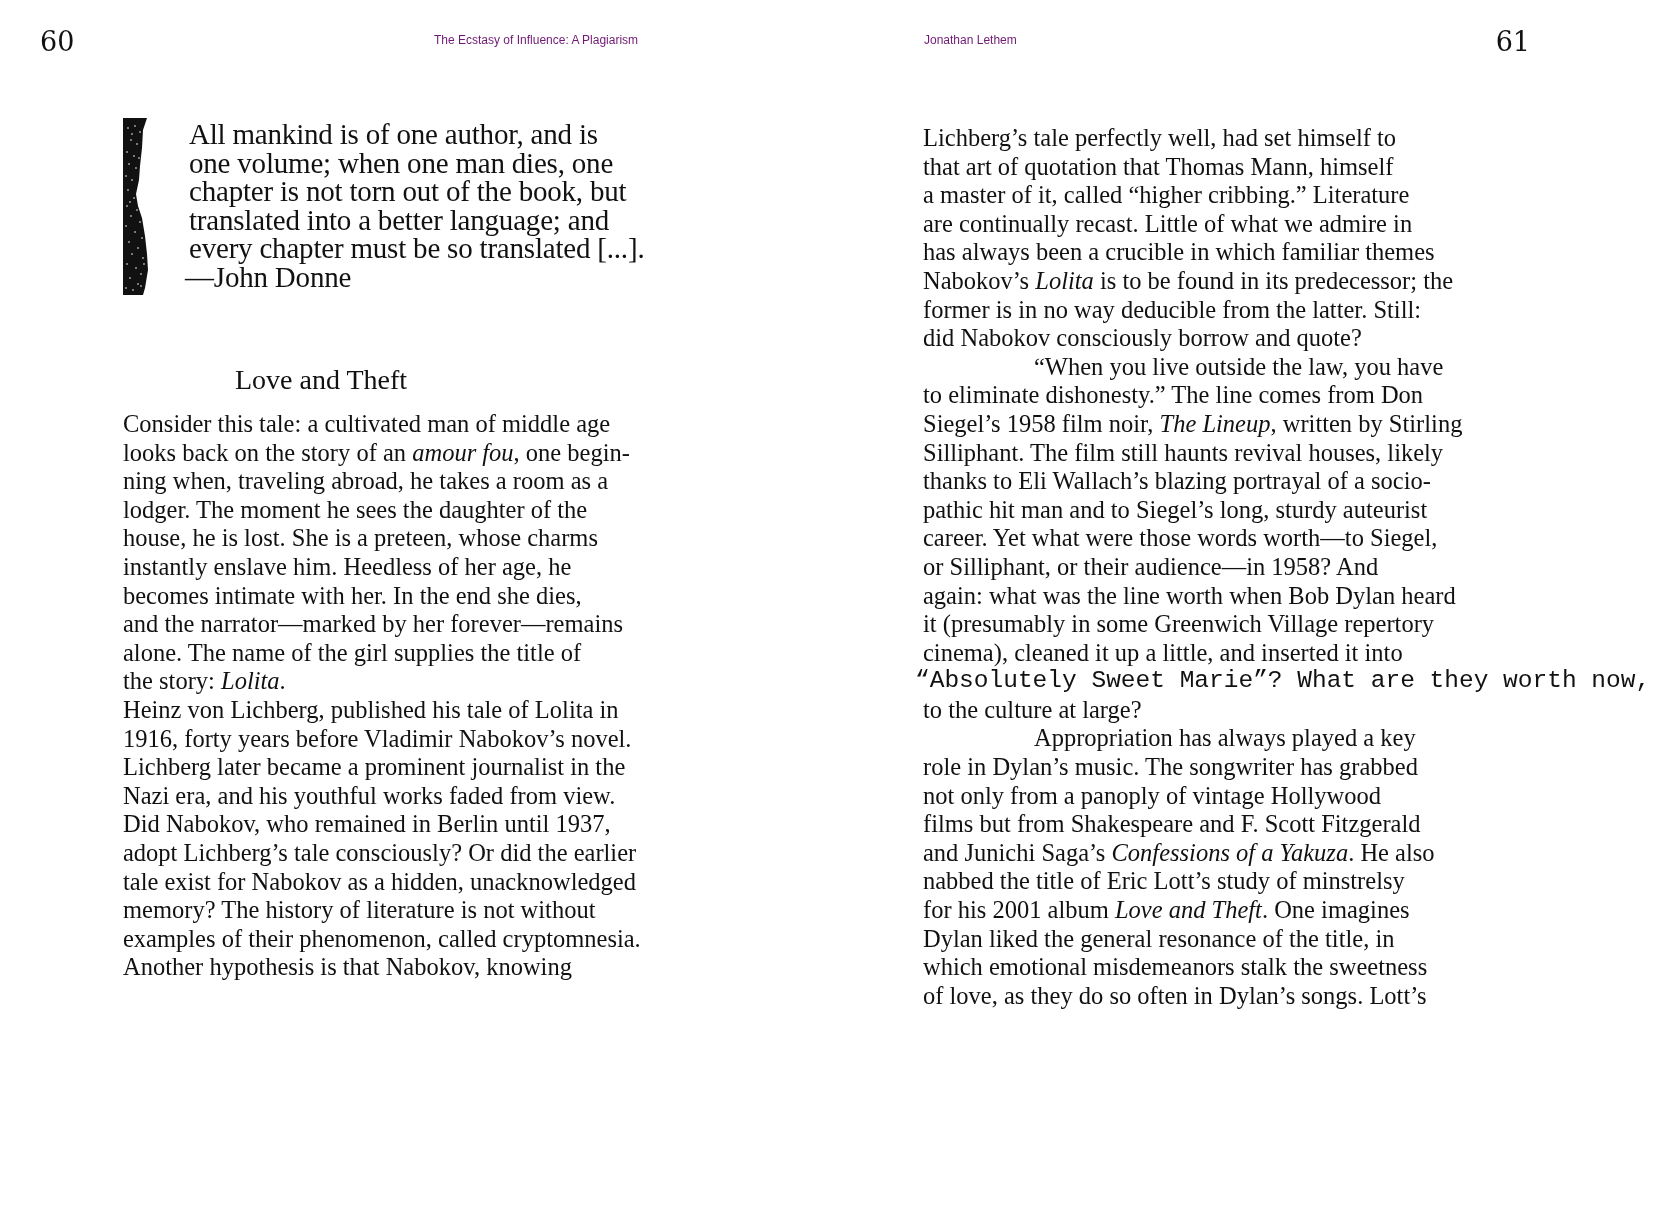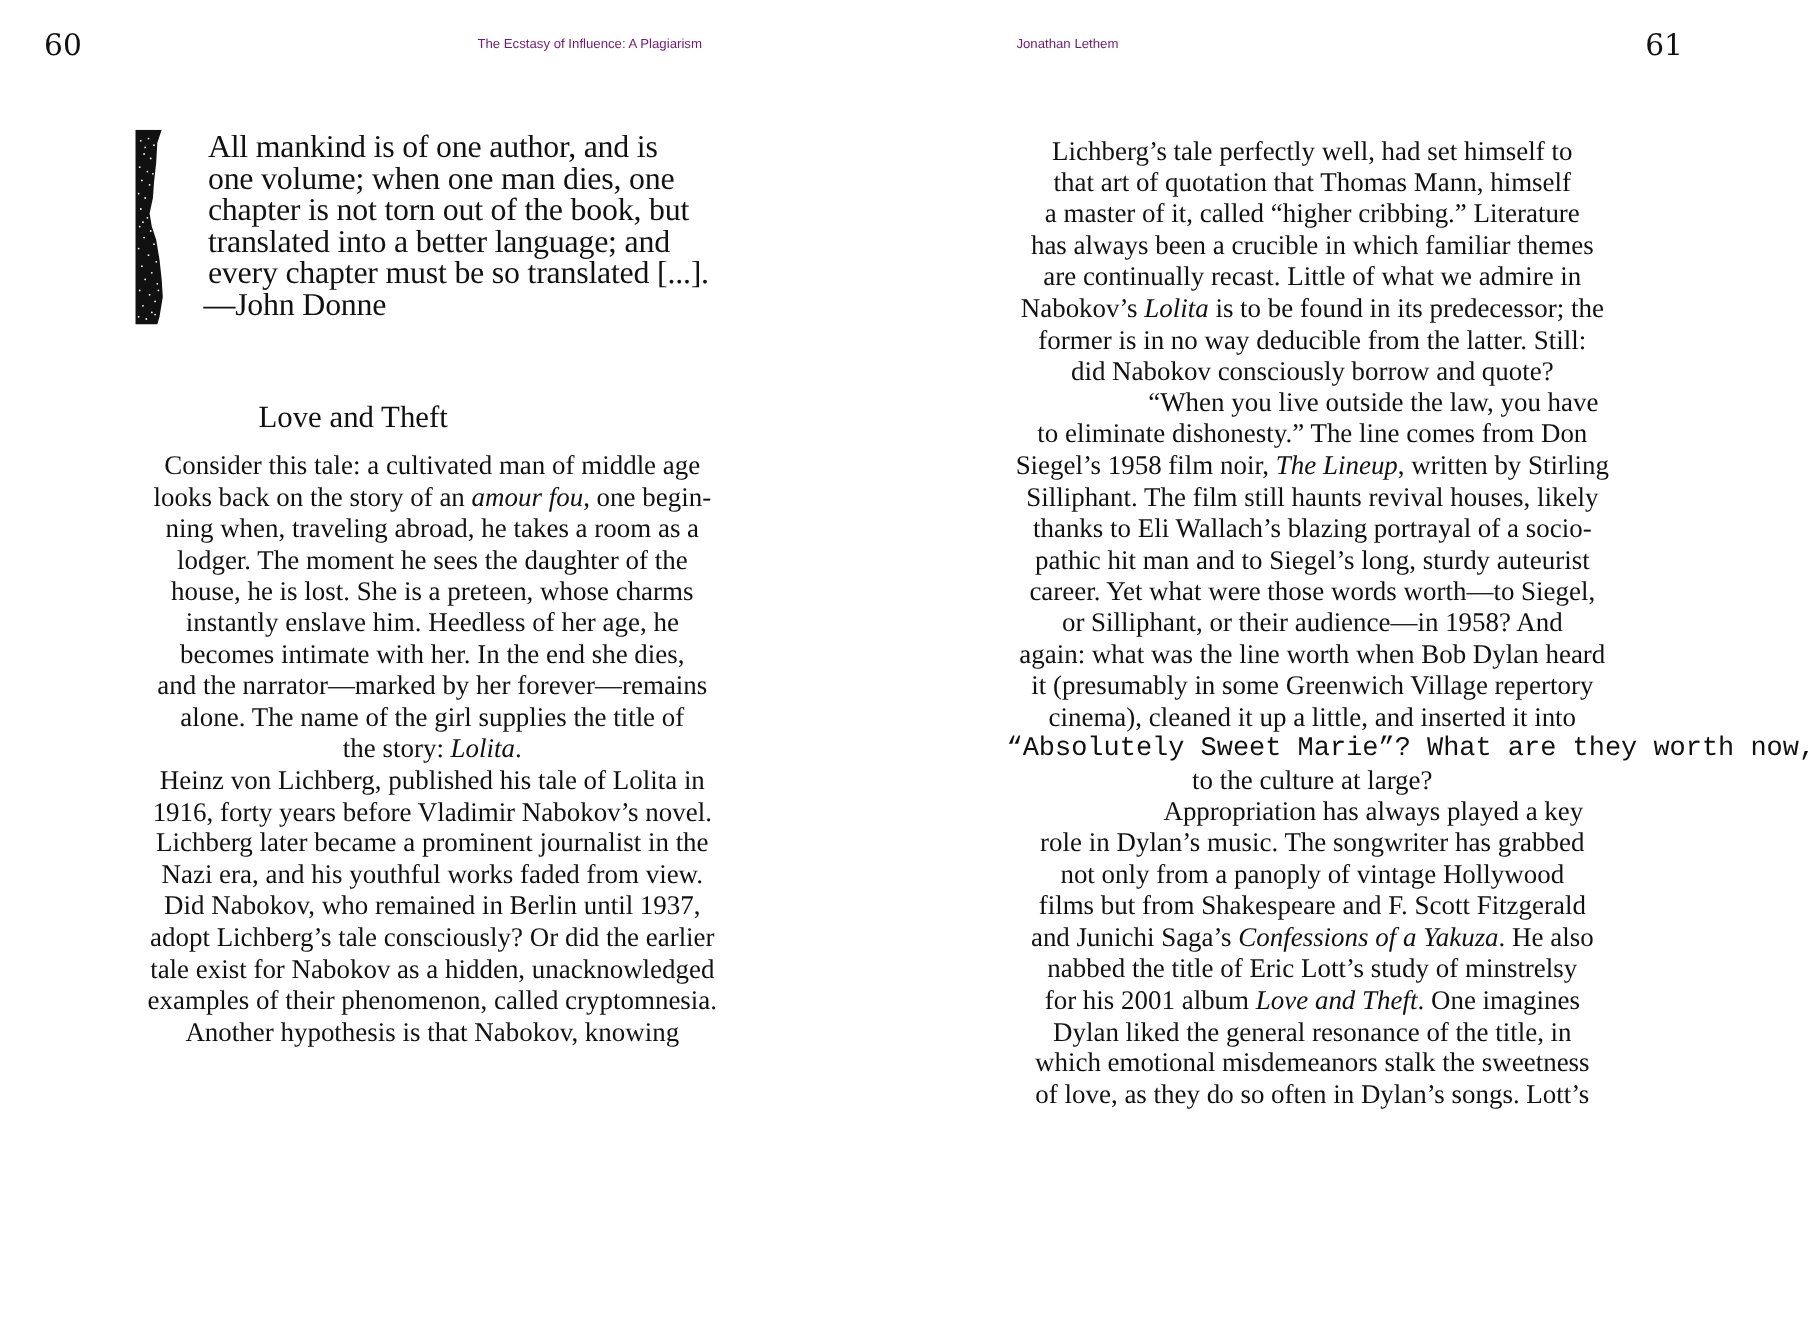--- a/index.html
+++ b/index.html
@@ -14,21 +14,21 @@
   .epi-bar { position:absolute; left:123px; top:118px; width:26px; height:177px; }
   .epigraph { position:absolute; left:189px; top:120px; width:480px;
     font-family:"Liberation Serif", serif; font-size:29px; line-height:28.6px; letter-spacing:-0.2px; }
   .epigraph .line { display:block; white-space:nowrap; }
   .epigraph .attr { margin-left:-4px; }
 
   .section-heading { position:absolute; left:235px; top:364px;
     font-family:"Liberation Serif", serif; font-size:28px; font-weight:normal; margin:0; }
 
   .column { position:absolute; width:540px;
-    font-family:"Liberation Serif", serif; font-size:24.5px; line-height:28.6px;text-align:center; }
+    font-family:"Liberation Serif", serif; font-size:24.5px; line-height:28.6px; }
   .column.left { left:123px; top:410px; }
   .column.right { left:923px; top:124px; }
   .column .line { display:block; white-space:nowrap; }
   .column .indent { padding-left:111px; }
   .column .hang { margin-left:-8px;font-family:Liberation Mono, monospace; }
   em { font-style:italic; }
 </style>
 </head>
 <body>
 
@@ -104,30 +104,31 @@
       <span class="line">and the narrator—marked by her forever—remains</span>
       <span class="line">alone. The name of the girl supplies the title of</span>
       <span class="line">the story: <em>Lolita</em>.</span>
       <span class="line">Heinz von Lichberg, published his tale of Lolita in</span>
       <span class="line">1916, forty years before Vladimir Nabokov’s novel.</span>
       <span class="line">Lichberg later became a prominent journalist in the</span>
       <span class="line">Nazi era, and his youthful works faded from view.</span>
       <span class="line">Did Nabokov, who remained in Berlin until 1937,</span>
       <span class="line">adopt Lichberg’s tale consciously? Or did the earlier</span>
       <span class="line">tale exist for Nabokov as a hidden, unacknowledged</span>
+      <span class="line">memory? The history of literature is not without</span>
       <span class="line">examples of their phenomenon, called cryptomnesia.</span>
       <span class="line">Another hypothesis is that Nabokov, knowing</span>
     </div>
 
   <div class="column right" id="col-right">
       <span class="line">Lichberg’s tale perfectly well, had set himself to</span>
       <span class="line">that art of quotation that Thomas Mann, himself</span>
       <span class="line">a master of it, called “higher cribbing.” Literature</span>
+      <span class="line">are continually recast. Little of what we admire in</span>
       <span class="line">has always been a crucible in which familiar themes</span>
-      <span class="line">are continually recast. Little of what we admire in</span>
       <span class="line">Nabokov’s <em>Lolita</em> is to be found in its predecessor; the</span>
       <span class="line">former is in no way deducible from the latter. Still:</span>
       <span class="line">did Nabokov consciously borrow and quote?</span>
       <span class="line indent">“When you live outside the law, you have</span>
       <span class="line">to eliminate dishonesty.” The line comes from Don</span>
       <span class="line">Siegel’s 1958 film noir, <em>The Lineup</em>, written by Stirling</span>
       <span class="line">Silliphant. The film still haunts revival houses, likely</span>
       <span class="line">thanks to Eli Wallach’s blazing portrayal of a socio-</span>
       <span class="line">pathic hit man and to Siegel’s long, sturdy auteurist</span>
       <span class="line">career. Yet what were those words worth—to Siegel,</span>

